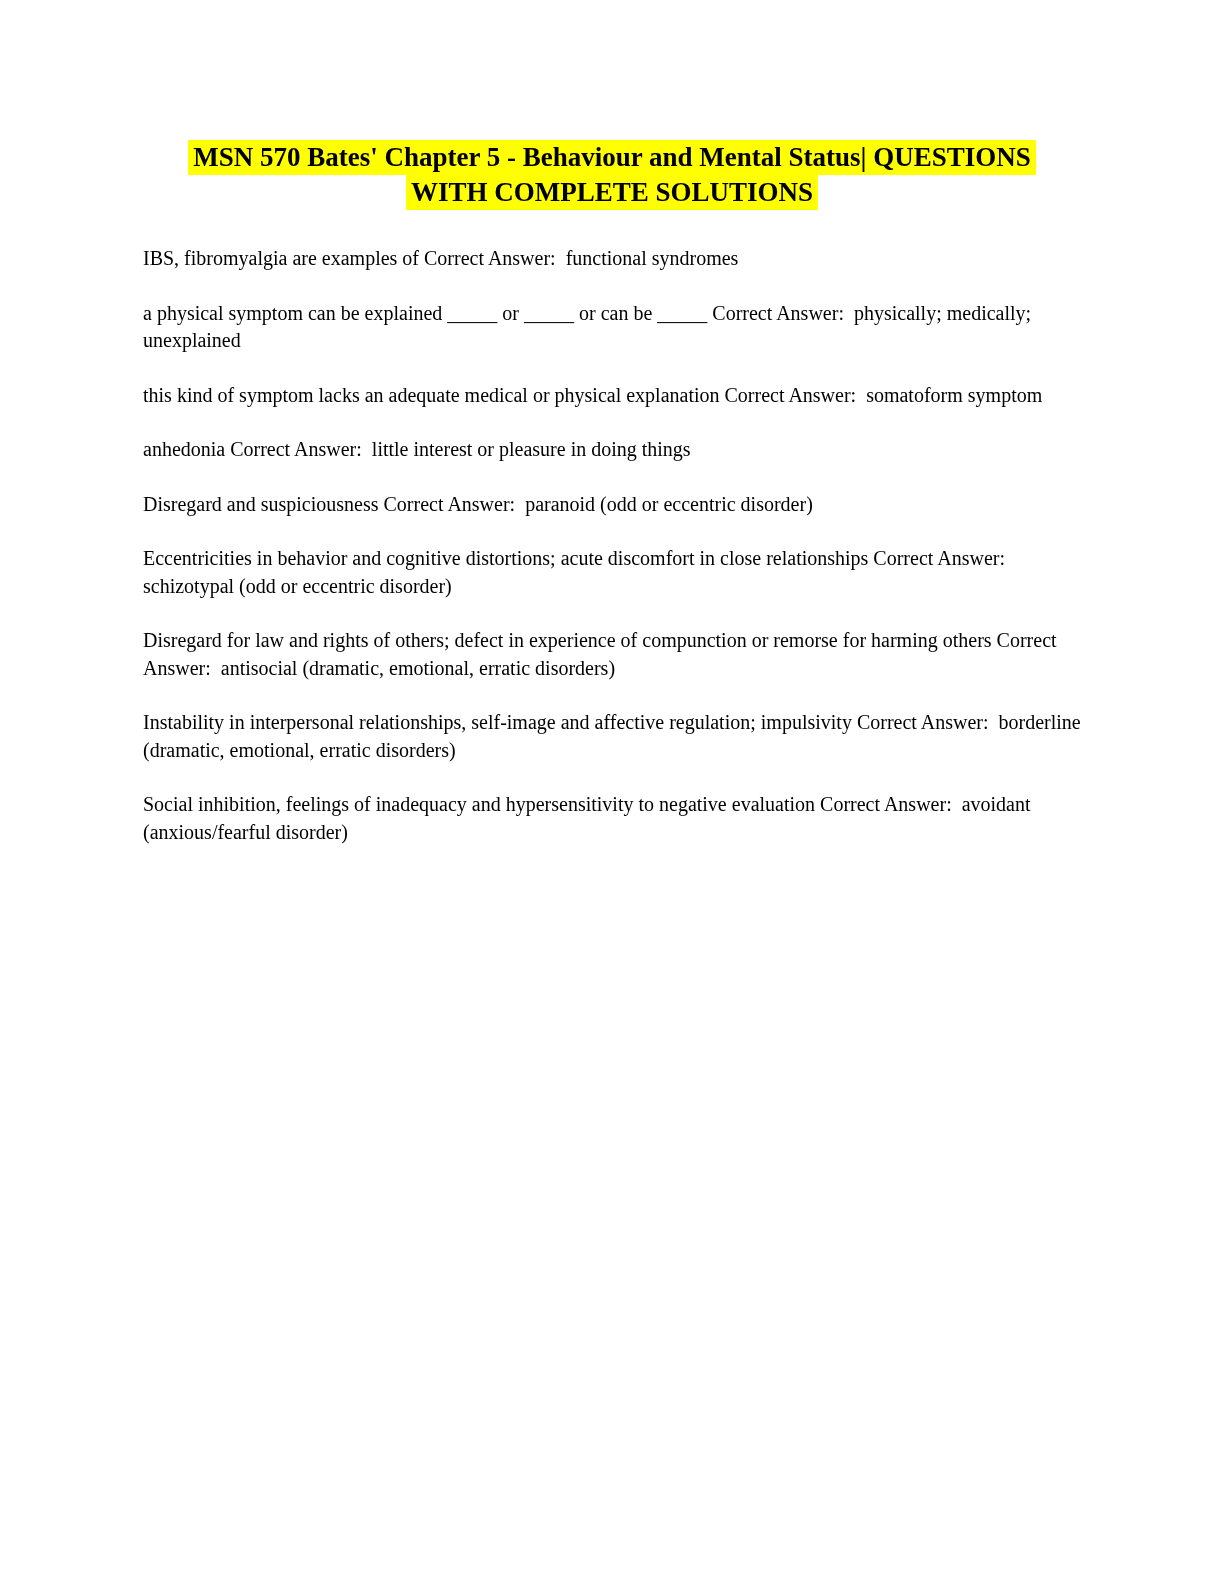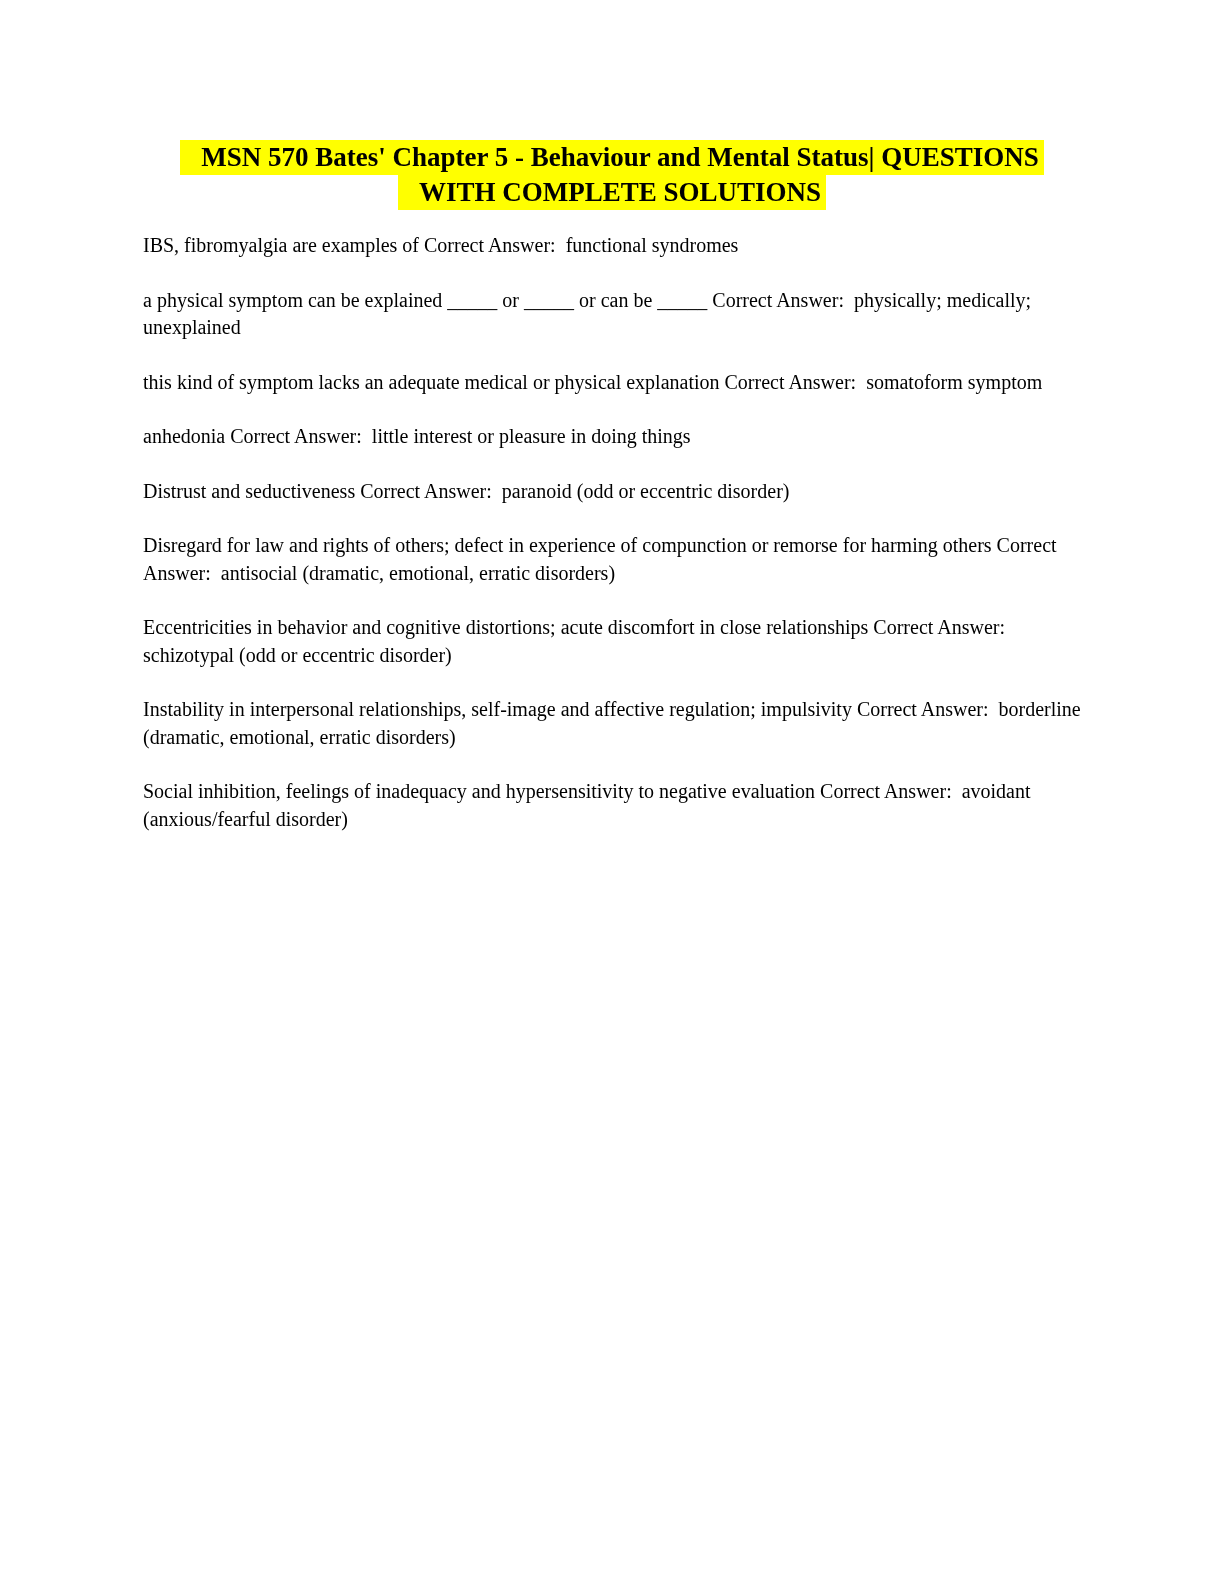--- a/index.html
+++ b/index.html
@@ -20,44 +20,44 @@
     margin: 0;
     padding-top: 140px;
     text-align: center;
     font-size: 27px;
     font-weight: bold;
     line-height: 35px;
     letter-spacing: 0px;
   }
   .hl {
     background: #ffff00;
-    padding: 2px 5px 3px 21px;
+    padding: 2px 5px 3px 5px;
     box-decoration-break: clone;
   }
   .content {
-    margin: 22px 130px 0 143px;
+    margin: 35px 130px 0 143px;
     width: 950px;
   }
   .content p {
     margin: 0 0 27px 0;
     font-size: 20px;
     line-height: 27.5px;
     white-space: pre-wrap;
   }
 </style>
 </head>
 <body>
 
 <div class="page">
   <h1 class="title"><span class="hl">MSN 570 Bates' Chapter 5 - Behaviour and Mental Status| QUESTIONS</span><br><span class="hl">WITH COMPLETE SOLUTIONS</span></h1>
 
   <div class="content">
     <p>IBS, fibromyalgia are examples of Correct Answer:  functional syndromes</p>
     <p>a physical symptom can be explained _____ or _____ or can be _____ Correct Answer:  physically; medically; unexplained</p>
     <p>this kind of symptom lacks an adequate medical or physical explanation Correct Answer:  somatoform symptom</p>
     <p>anhedonia Correct Answer:  little interest or pleasure in doing things</p>
-    <p>Distrust and seductiveness Correct Answer:  paranoid (odd or eccentric disorder)</p>
+    <p>Disregard and suspiciousness Correct Answer:  paranoid (odd or eccentric disorder)</p>
+    <p>Eccentricities in behavior and cognitive distortions; acute discomfort in close relationships Correct Answer:  schizotypal (odd or eccentric disorder)</p>
     <p>Disregard for law and rights of others; defect in experience of compunction or remorse for harming others Correct Answer:  antisocial (dramatic, emotional, erratic disorders)</p>
-    <p>Eccentricities in behavior and cognitive distortions; acute discomfort in close relationships Correct Answer:  schizotypal (odd or eccentric disorder)</p>
     <p>Instability in interpersonal relationships, self-image and affective regulation; impulsivity Correct Answer:  borderline (dramatic, emotional, erratic disorders)</p>
     <p>Social inhibition, feelings of inadequacy and hypersensitivity to negative evaluation Correct Answer:  avoidant (anxious/fearful disorder)</p>
   </div>
 </div>
 
 </body></html>

